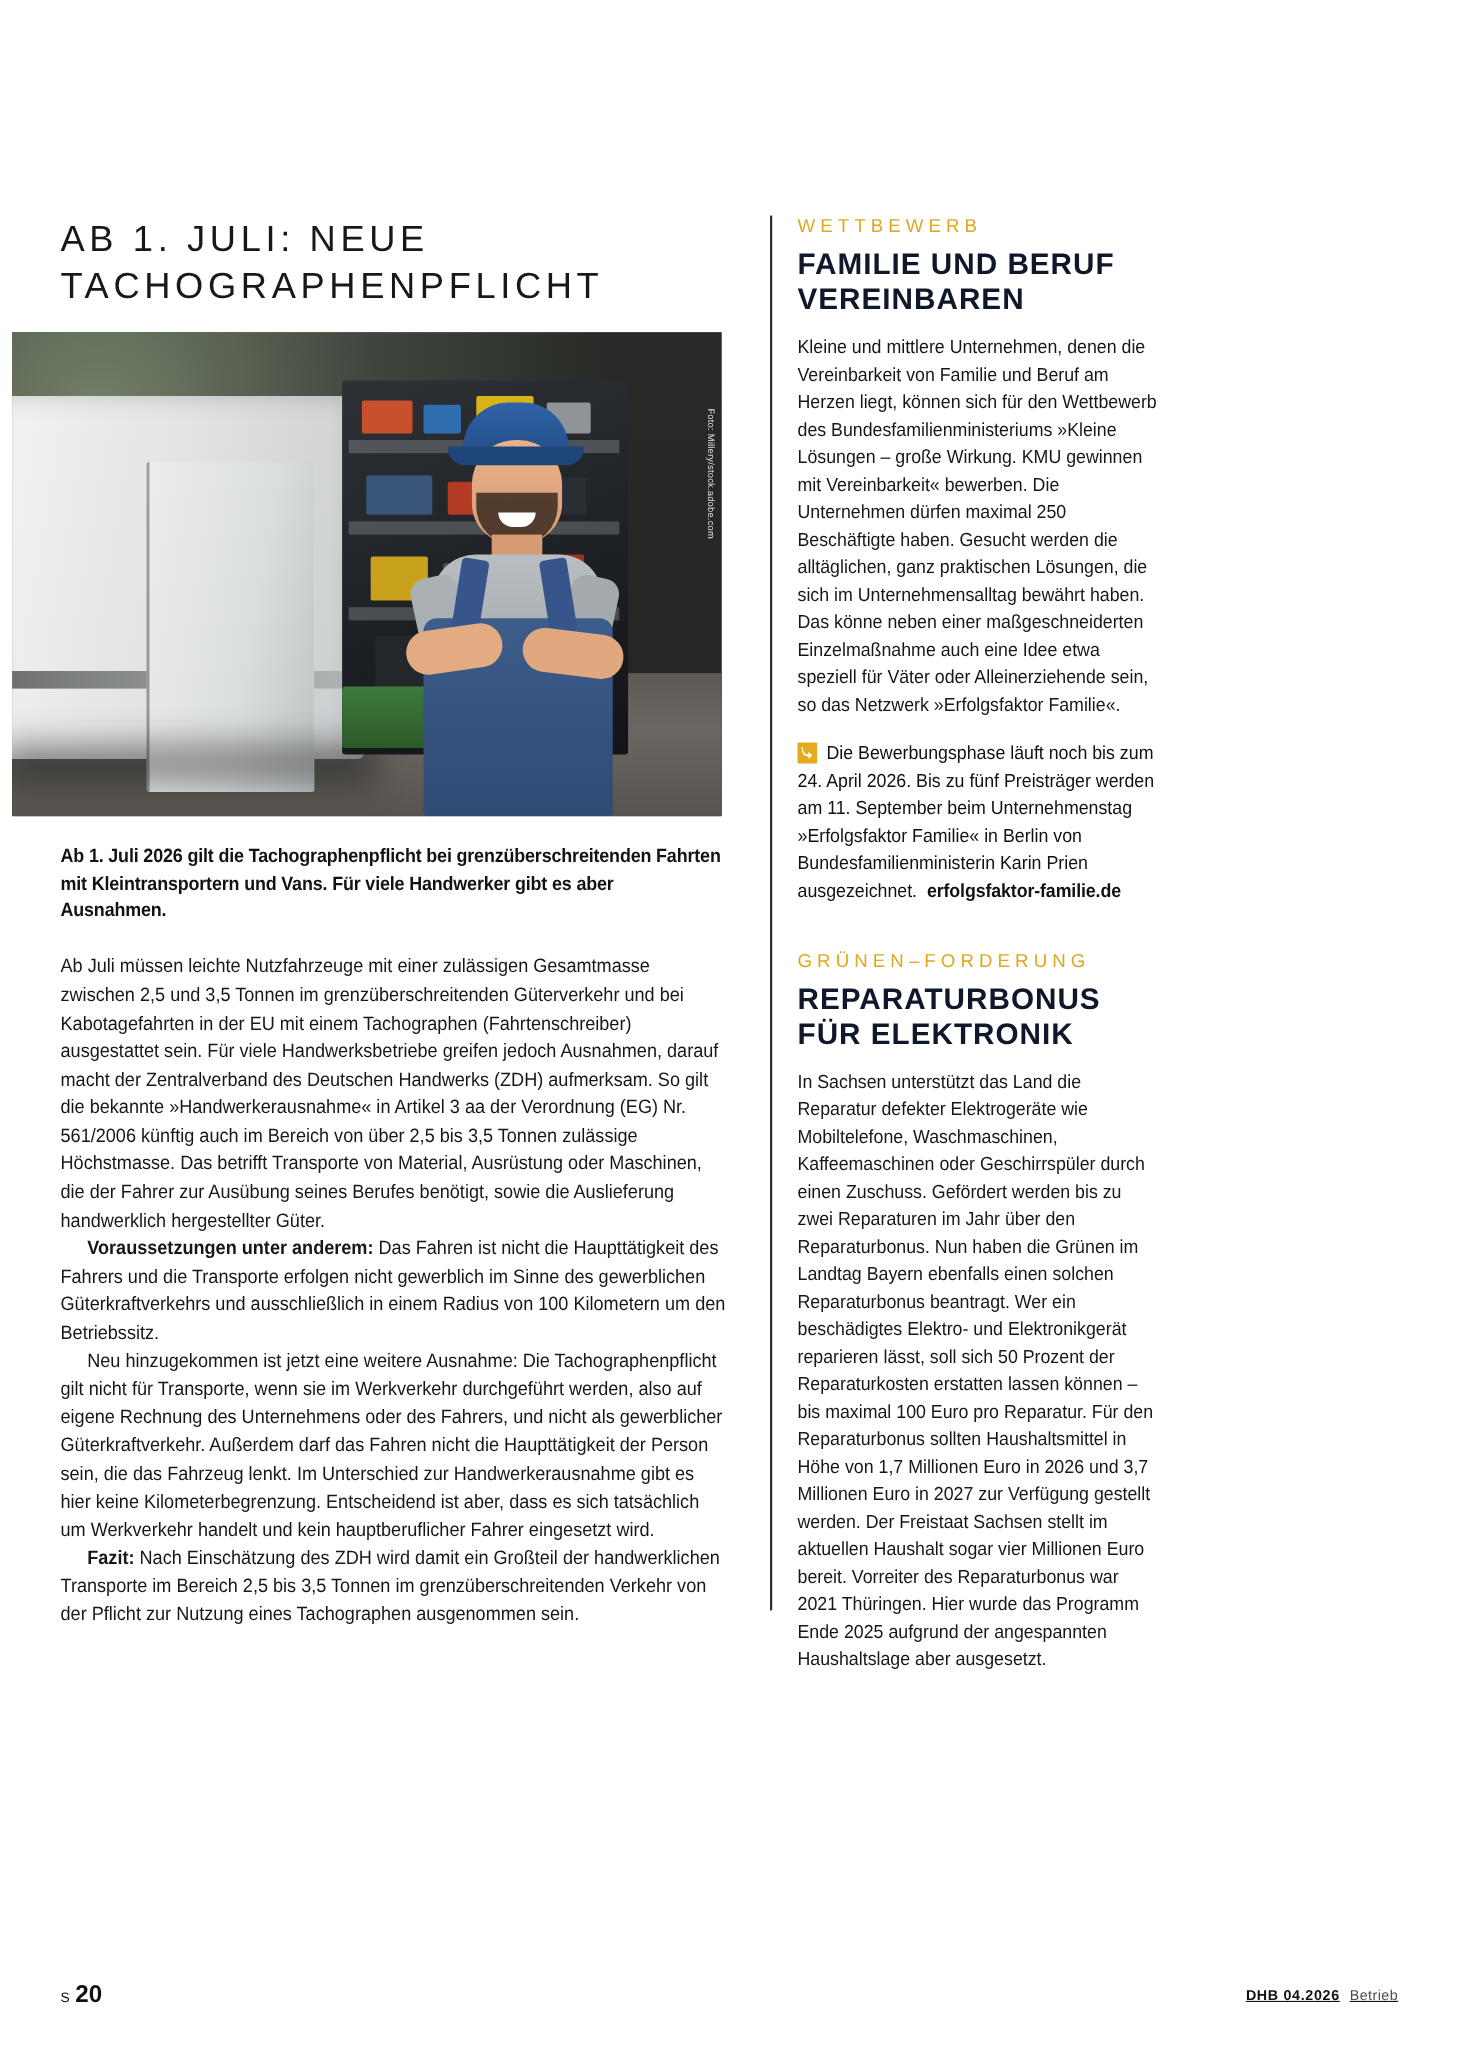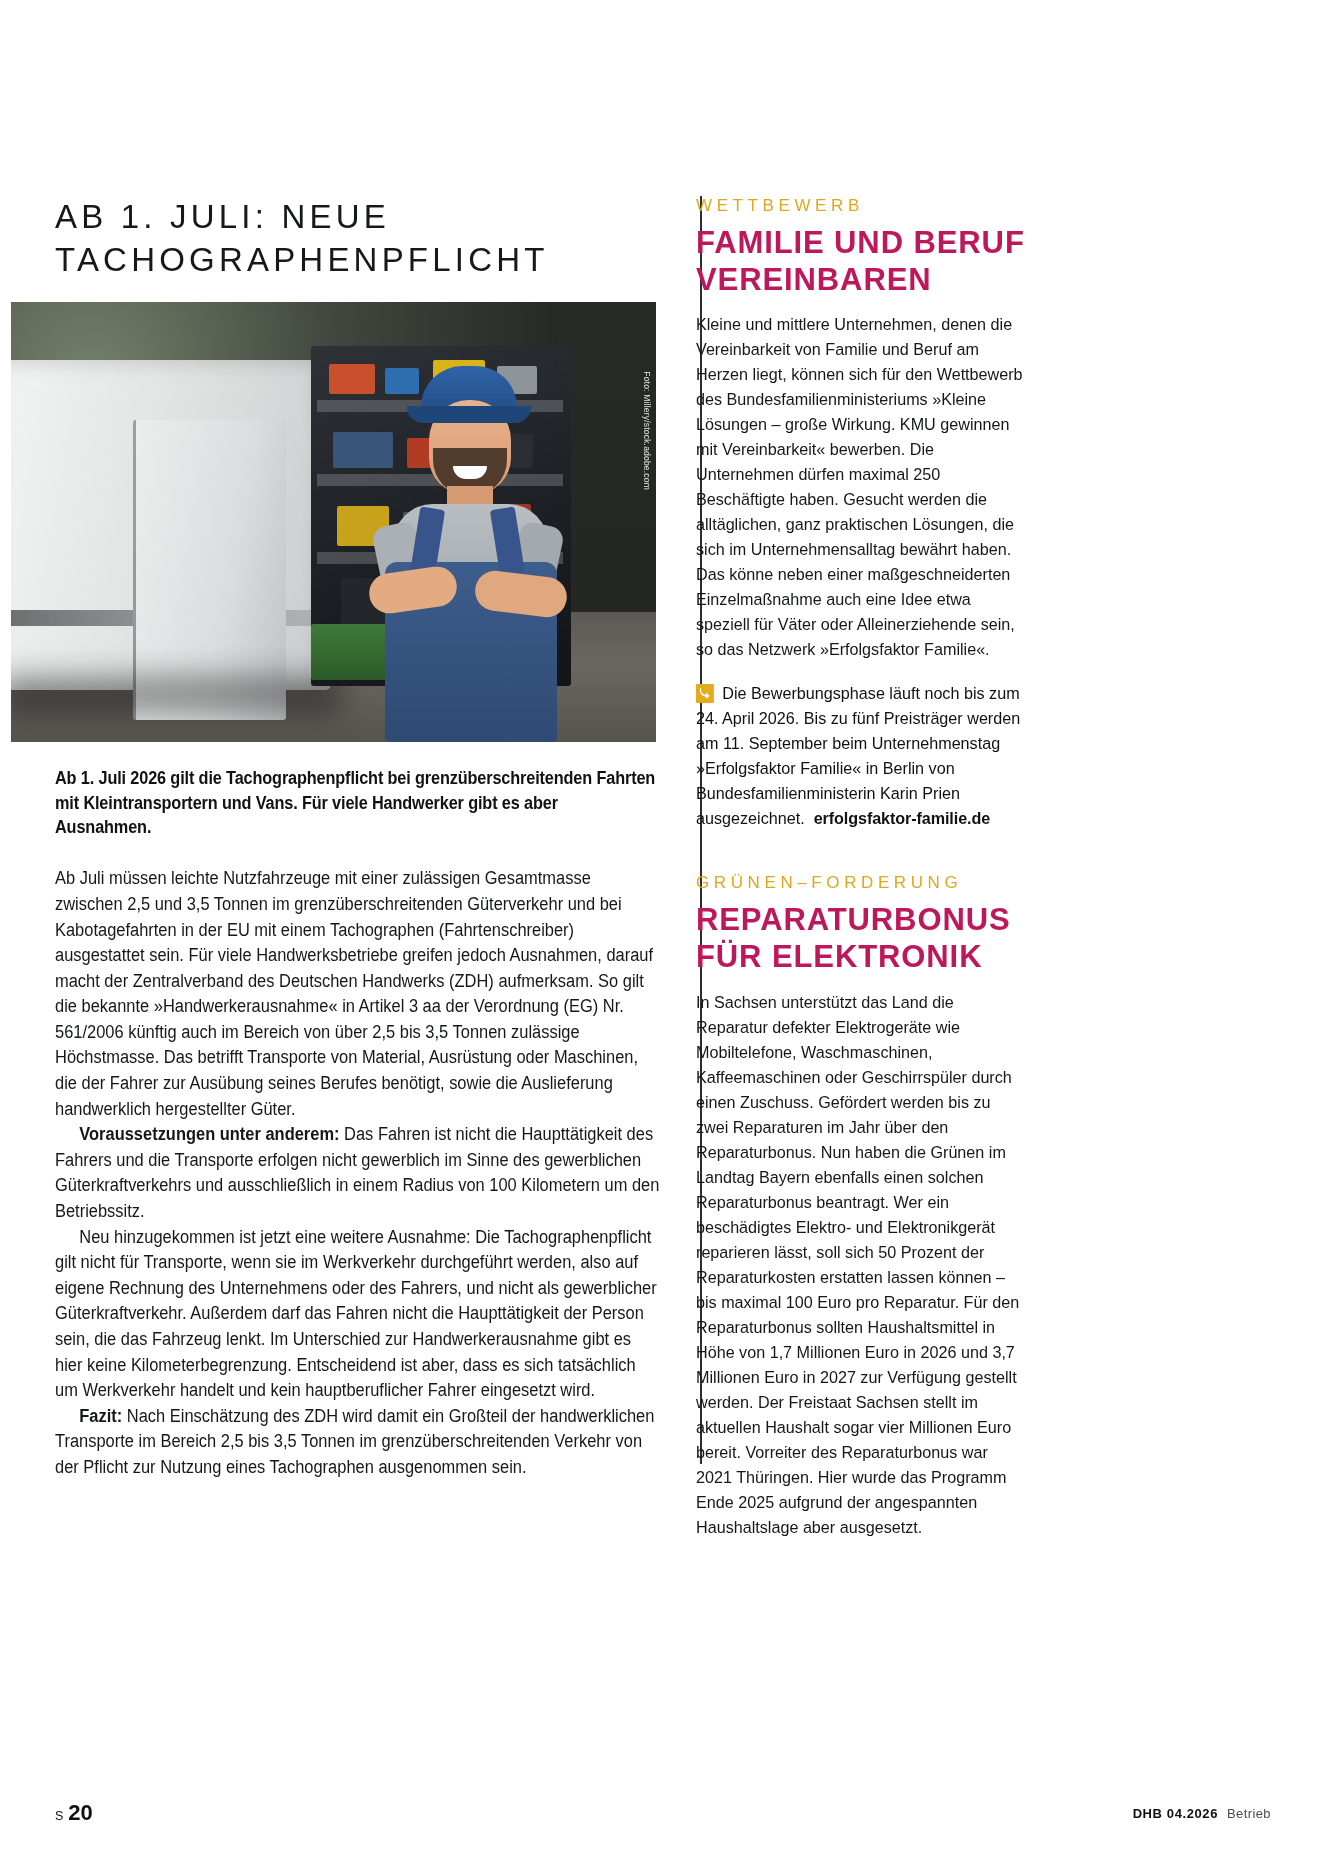--- a/index.html
+++ b/index.html
@@ -196,38 +196,38 @@
   .body-left b{font-weight:700;}
 
   
   .divider{
     position:absolute;left:700px;top:196px;width:1.6px;height:1268px;
     background:#2b2d30;
   }
 
   
   .col-right{
-    position:absolute;left:696px;top:196px;width:330px;
+    position:absolute;left:725px;top:196px;width:330px;
   }
   .kicker{
     font-size:17px;
     font-weight:400;
     letter-spacing:4.6px;
     color:#dfa81c;
     text-transform:uppercase;
     margin:0 0 9px 0;
     font-stretch:semi-condensed;
   }
   .kicker.second{margin-top:42px;}
   .subhead{
-    font-size:31px;
+    font-size:27px;
     font-weight:800;
     letter-spacing:.9px;
     line-height:1.18;
-    color:#be185d;
+    color:#0f172a;
     text-transform:uppercase;
     margin:0 0 14px 0;
     white-space:pre-line;
     font-stretch:condensed;
   }
   .body-right{
     font-size:17.2px;
     line-height:1.455;
     color:#15171a;
     font-stretch:condensed;
@@ -260,21 +260,21 @@
   }
   .foot-left{
     position:absolute;left:55px;top:0;
     font-size:15px;color:#111;font-stretch:condensed;
   }
   .foot-left .s{font-size:12.5px;letter-spacing:1px;}
   .foot-left .pg{font-size:22px;font-weight:700;margin-left:4px;}
   .foot-right{
     position:absolute;right:55px;top:6px;
     font-size:13px;font-weight:700;letter-spacing:.6px;
-    color:#111;font-stretch:condensed;
+    color:#111;font-stretch:condensed;text-decoration:underline;
   }
   .foot-right .sec{font-weight:400;color:#4a4d50;margin-left:9px;letter-spacing:.4px;}
 </style>
 </head>
 <body>
 
 <div class="page">
 
   <div class="col-left">
 

